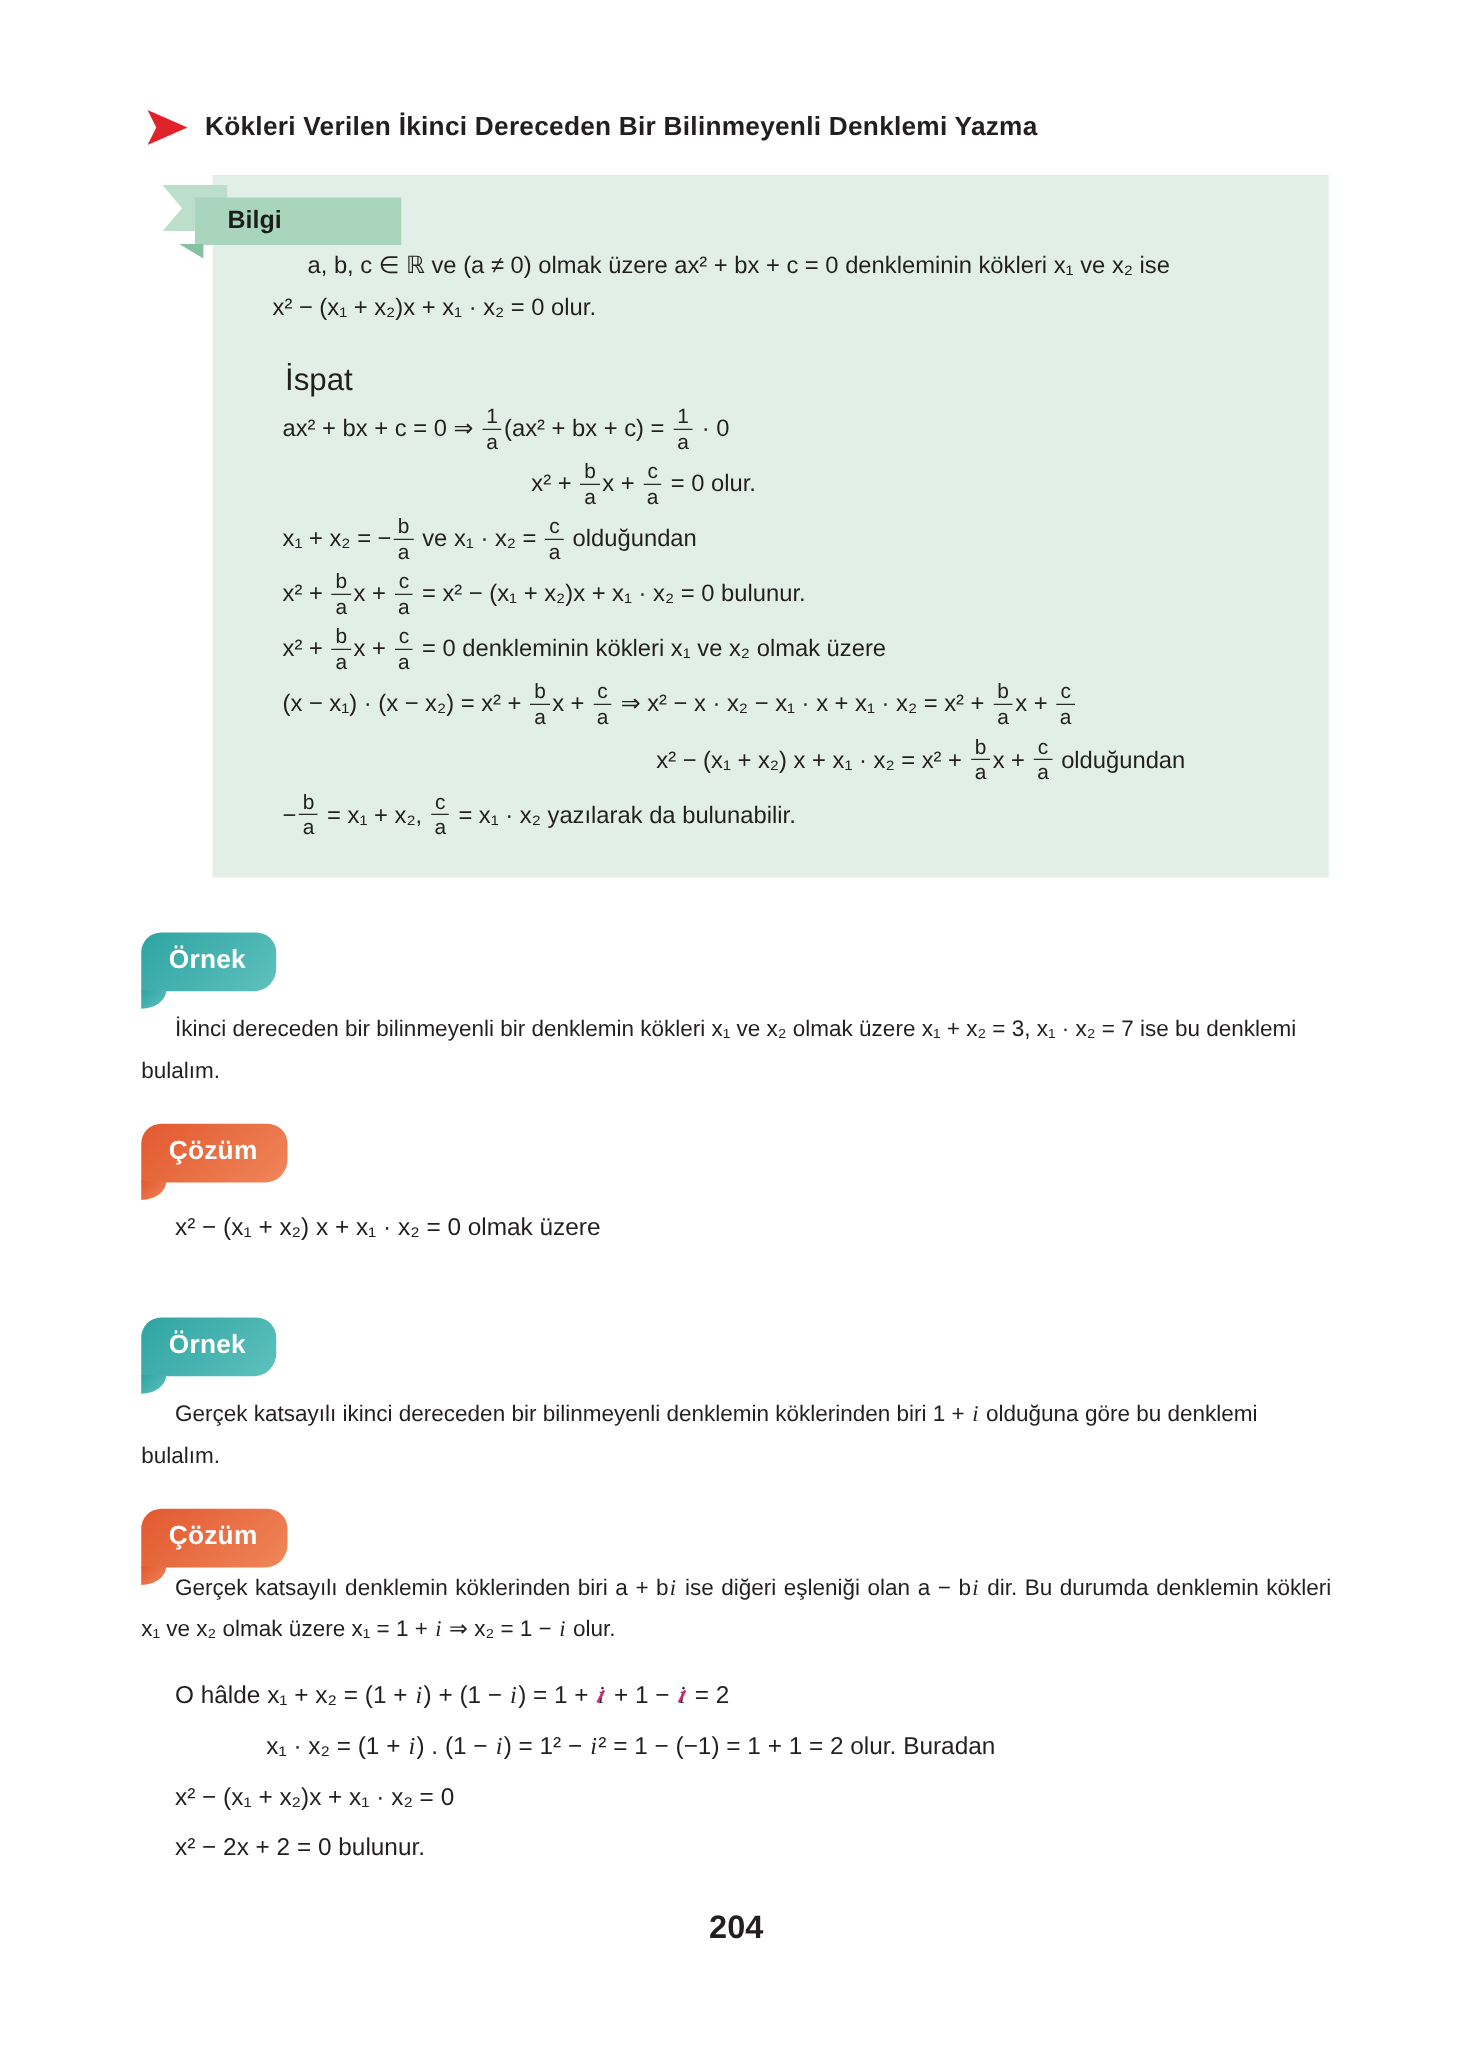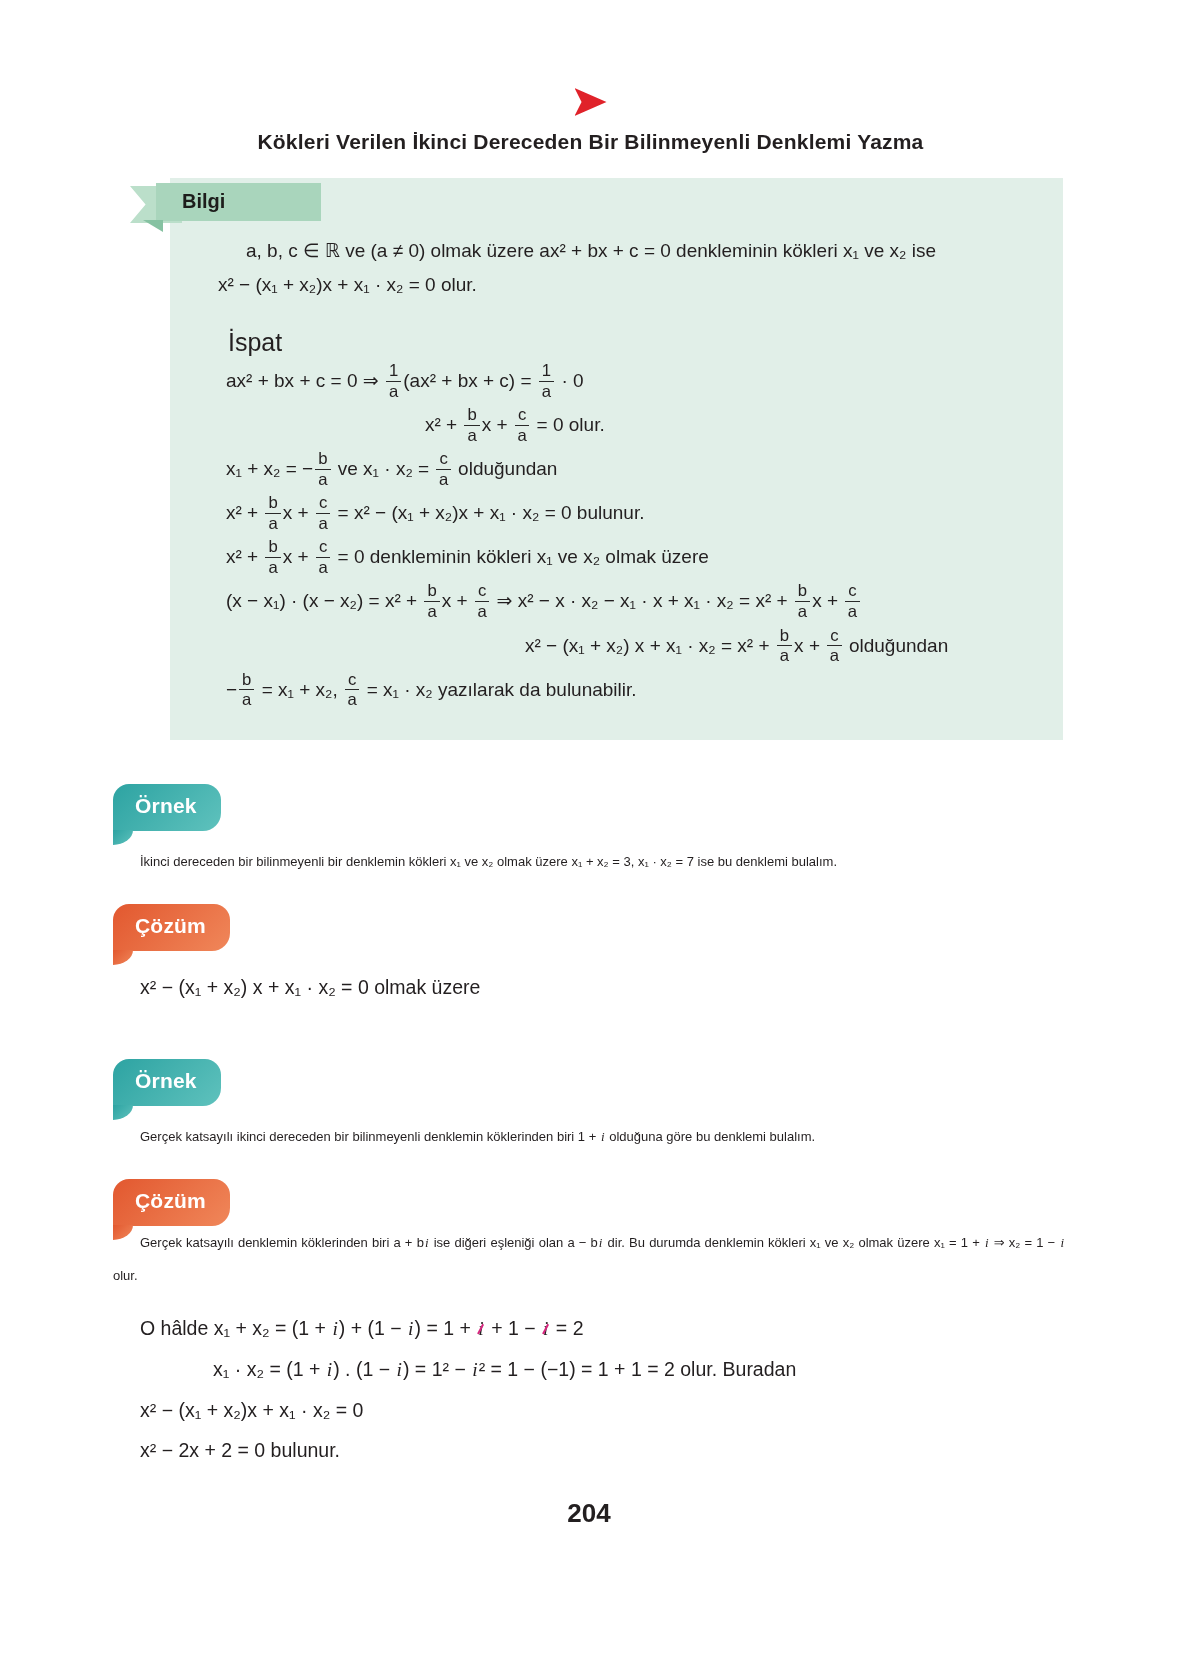--- a/index.html
+++ b/index.html
@@ -2,28 +2,28 @@
 <html style="--accent-red: #e0222a; --bilgi-bg: #e1efe8; --bilgi-tag: #a9d5bc; --bilgi-tail: #bbdfca; --bilgi-fold: #86c2a2; --ornek-teal: #2da3a2; --cozum-orange: #e2582f; --strike-pink: #d6267e;"><head>
 <meta charset="utf-8">
 <style>
   html,body{margin:0;padding:0;}
   body{
     width:1181px;min-height:1653px;background:#ffffff;
     font-family:"Liberation Sans","DejaVu Sans",sans-serif;
     color:#231f20;position:relative;
   }
   
-  .hdr{display:flex;align-items:center;gap:14px;margin:88px 118px 0 118px;flex-direction:column;}
+  .hdr{display:flex;align-items:center;gap:14px;margin:88px 118px 0 118px;}
   .title-arrow{width:32px;height:28px;background:var(--accent-red,#e0222a);
     clip-path:polygon(0 0,100% 50%,0 100%,22% 50%);flex:0 0 auto;}
   .hdr h1{font-size:21px;font-weight:700;margin:0;letter-spacing:.2px;}
 
   
   .bilgi-box{position:relative;margin:24px 118px 0 170px;background:var(--bilgi-bg,#e1efe8);}
-  .bilgi-tag{position:absolute;top:5px;left:-14px;background:var(--bilgi-tag,#a9d5bc);
+  .bilgi-tag{position:absolute;top:18px;left:-14px;background:var(--bilgi-tag,#a9d5bc);
     padding:7px 96px 8px 26px;font-weight:700;font-size:20px;color:#1d1d1b;}
   .ribbon-tail{position:absolute;left:-40px;top:8px;width:52px;height:37px;
     background:var(--bilgi-tail,#bbdfca);
     clip-path:polygon(0 0,100% 0,100% 100%,0 100%,30% 50%);z-index:0;}
   .ribbon-fold{position:absolute;left:-13px;bottom:-11px;width:20px;height:12px;
     background:var(--bilgi-fold,#86c2a2);clip-path:polygon(0 0,100% 0,100% 100%);}
   .bilgi-content{padding:56px 26px 30px 48px;font-size:19px;}
   .bilgi-content .line{margin:0;}
   .intro1{text-indent:28px;line-height:34px;}
   .intro2{margin-left:-28px;line-height:34px;}
@@ -47,21 +47,21 @@
     background:var(--strike-pink,#d6267e);transform:rotate(-62deg);}
 
   
   .content{margin:0 116px 0 113px;}
   .badge{position:relative;display:inline-block;color:#fff;font-weight:700;font-size:21px;
     padding:10px 24px 13px 22px;border-radius:16px 16px 18px 0;letter-spacing:.2px;text-align:center;}
   .badge::after{content:'';position:absolute;left:0;bottom:-14px;width:20px;height:15px;
     background:inherit;border-radius:0 0 100% 0;}
   .badge.teal{background:linear-gradient(135deg,var(--ornek-teal,#2da3a2),#5fc2bd);}
   .badge.orange{background:linear-gradient(135deg,var(--cozum-orange,#e2582f),#f0875a);}
-  .para{font-size:13px;line-height:33px;margin:0;}
+  .para{font-size:18px;line-height:33px;margin:0;}
   .para.indent{text-indent:27px;}
   .para.just{text-align:justify;}
   .mt-badge1{margin-top:44px;}
   .mt-para{margin-top:14px;}
   .mt-badge2{margin-top:26px;}
   .sol-line{font-size:19.5px;line-height:40px;margin-left:27px;}
   .sol-line.first{margin-top:16px;}
   .deep-ind{margin-left:100px;}
   .page-num{font-weight:700;font-size:26px;text-align:center;margin-top:28px;}
 </style>

